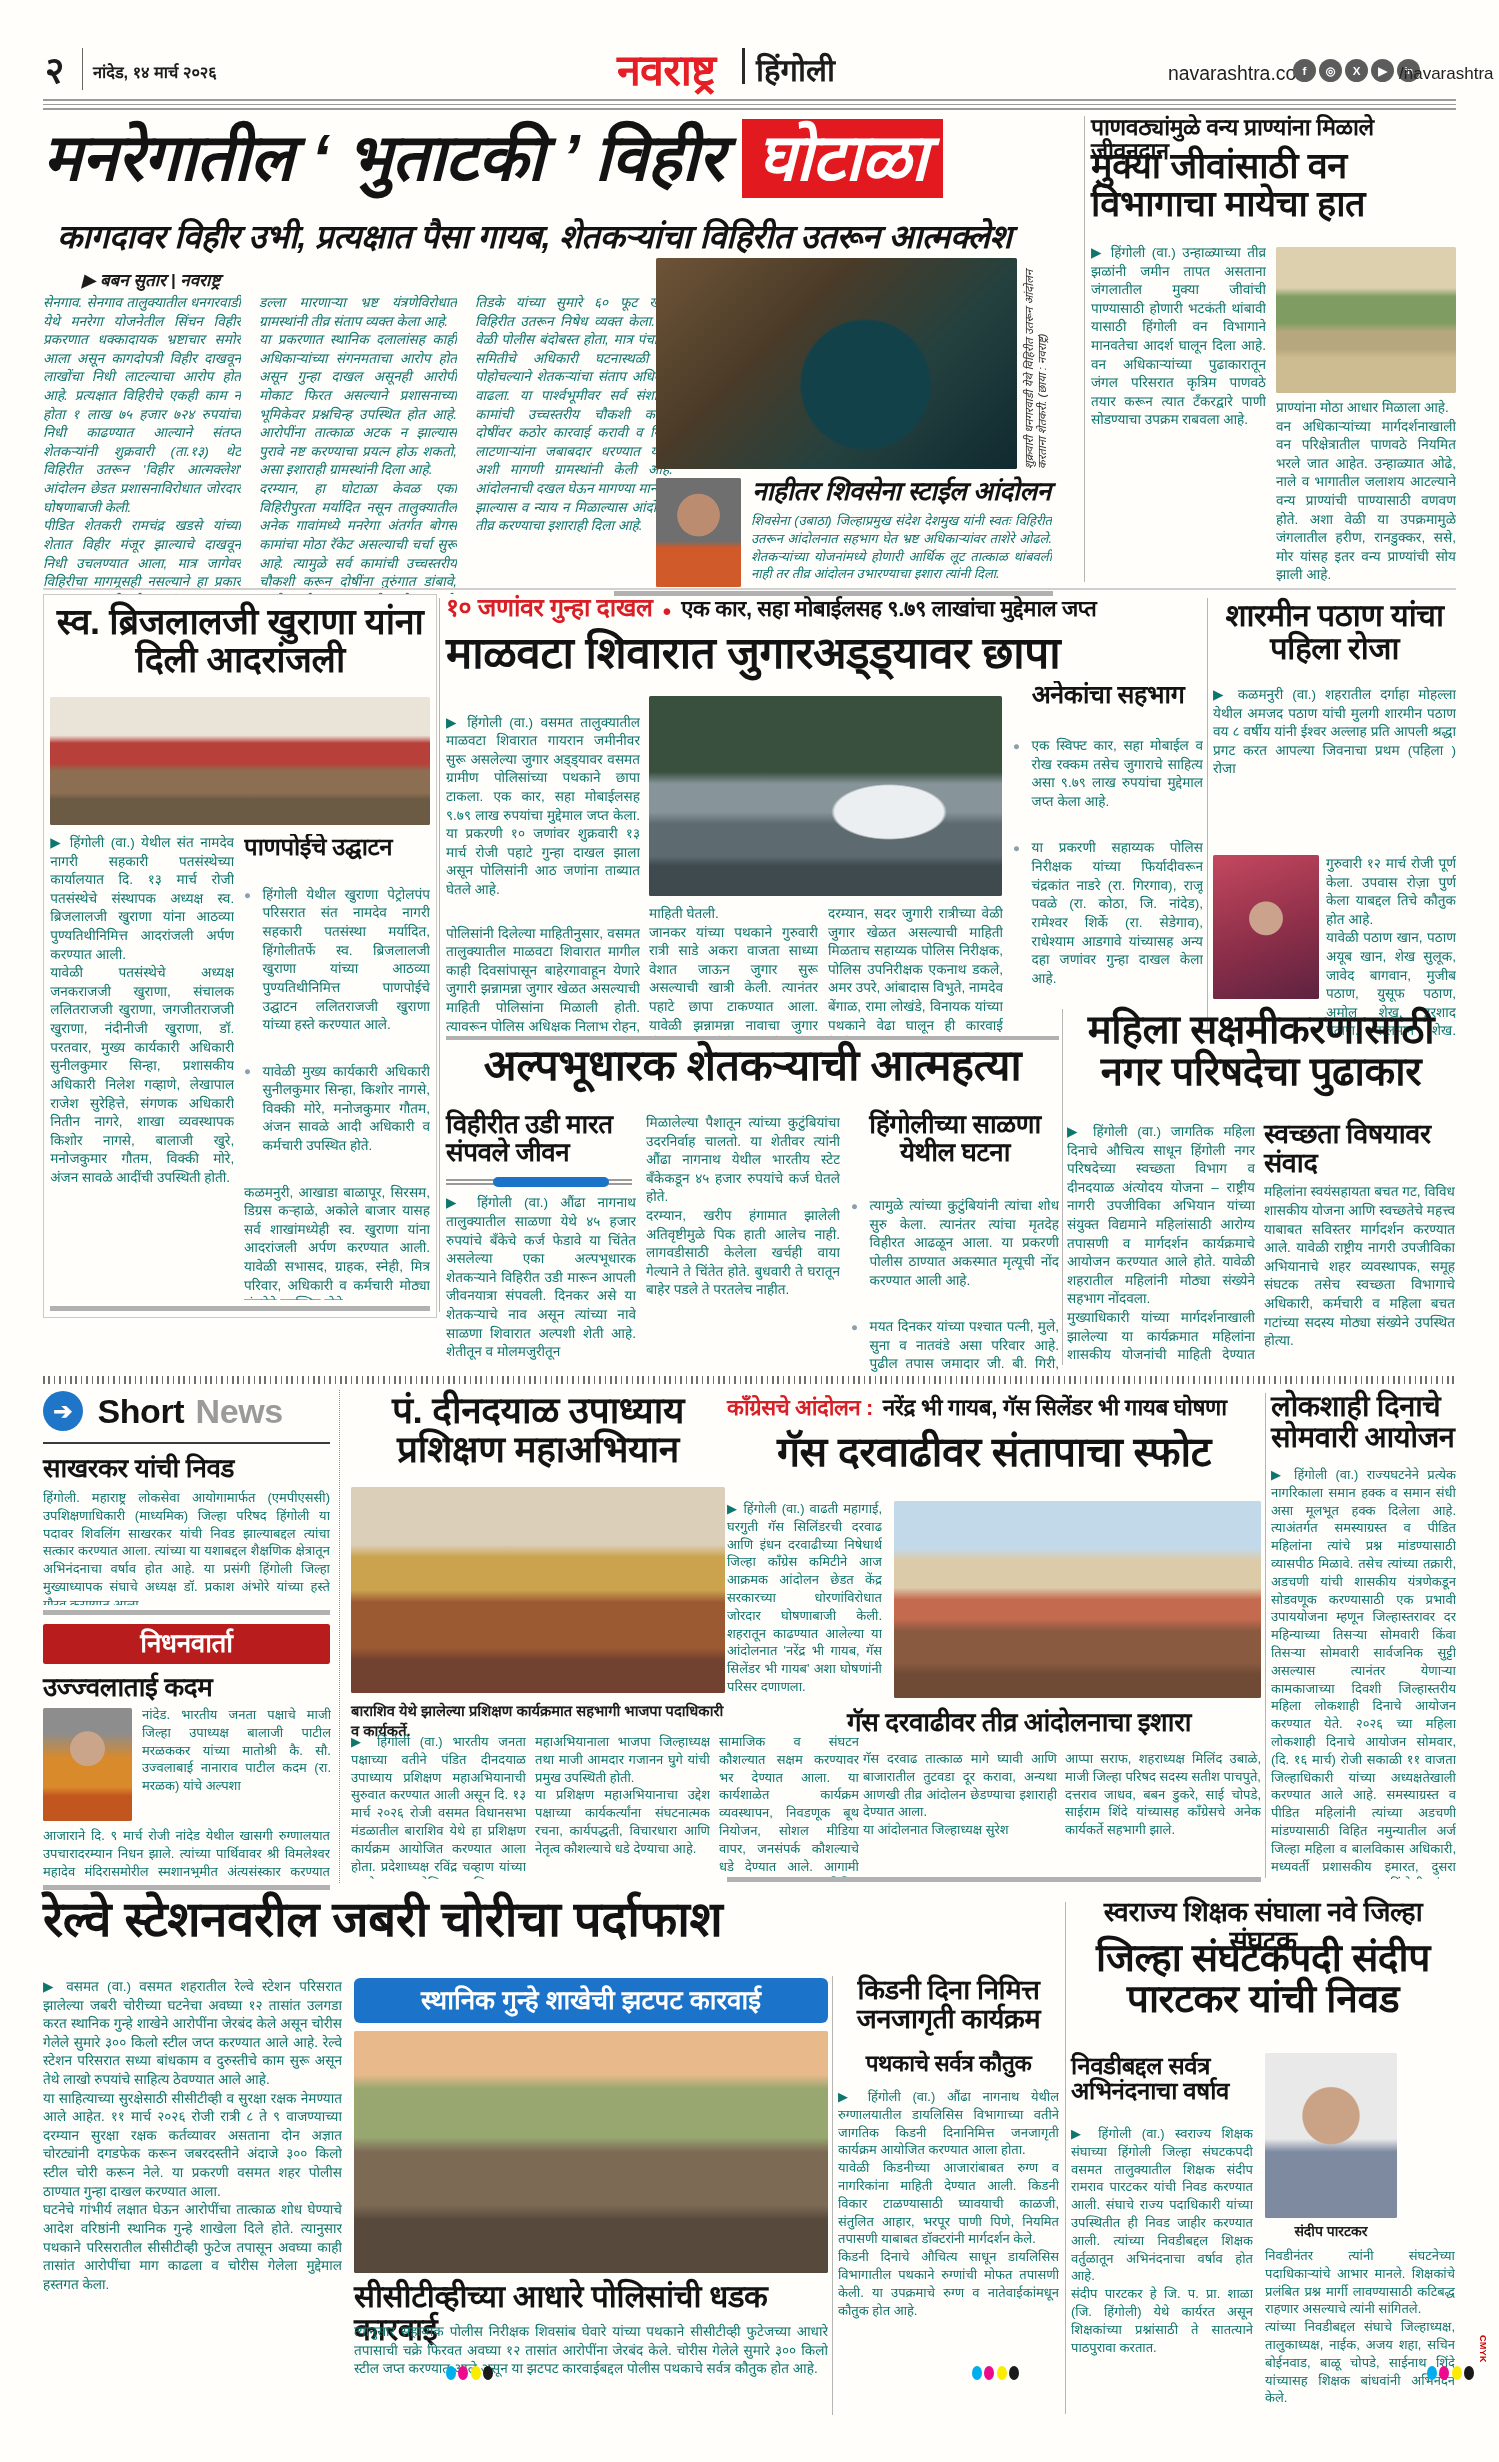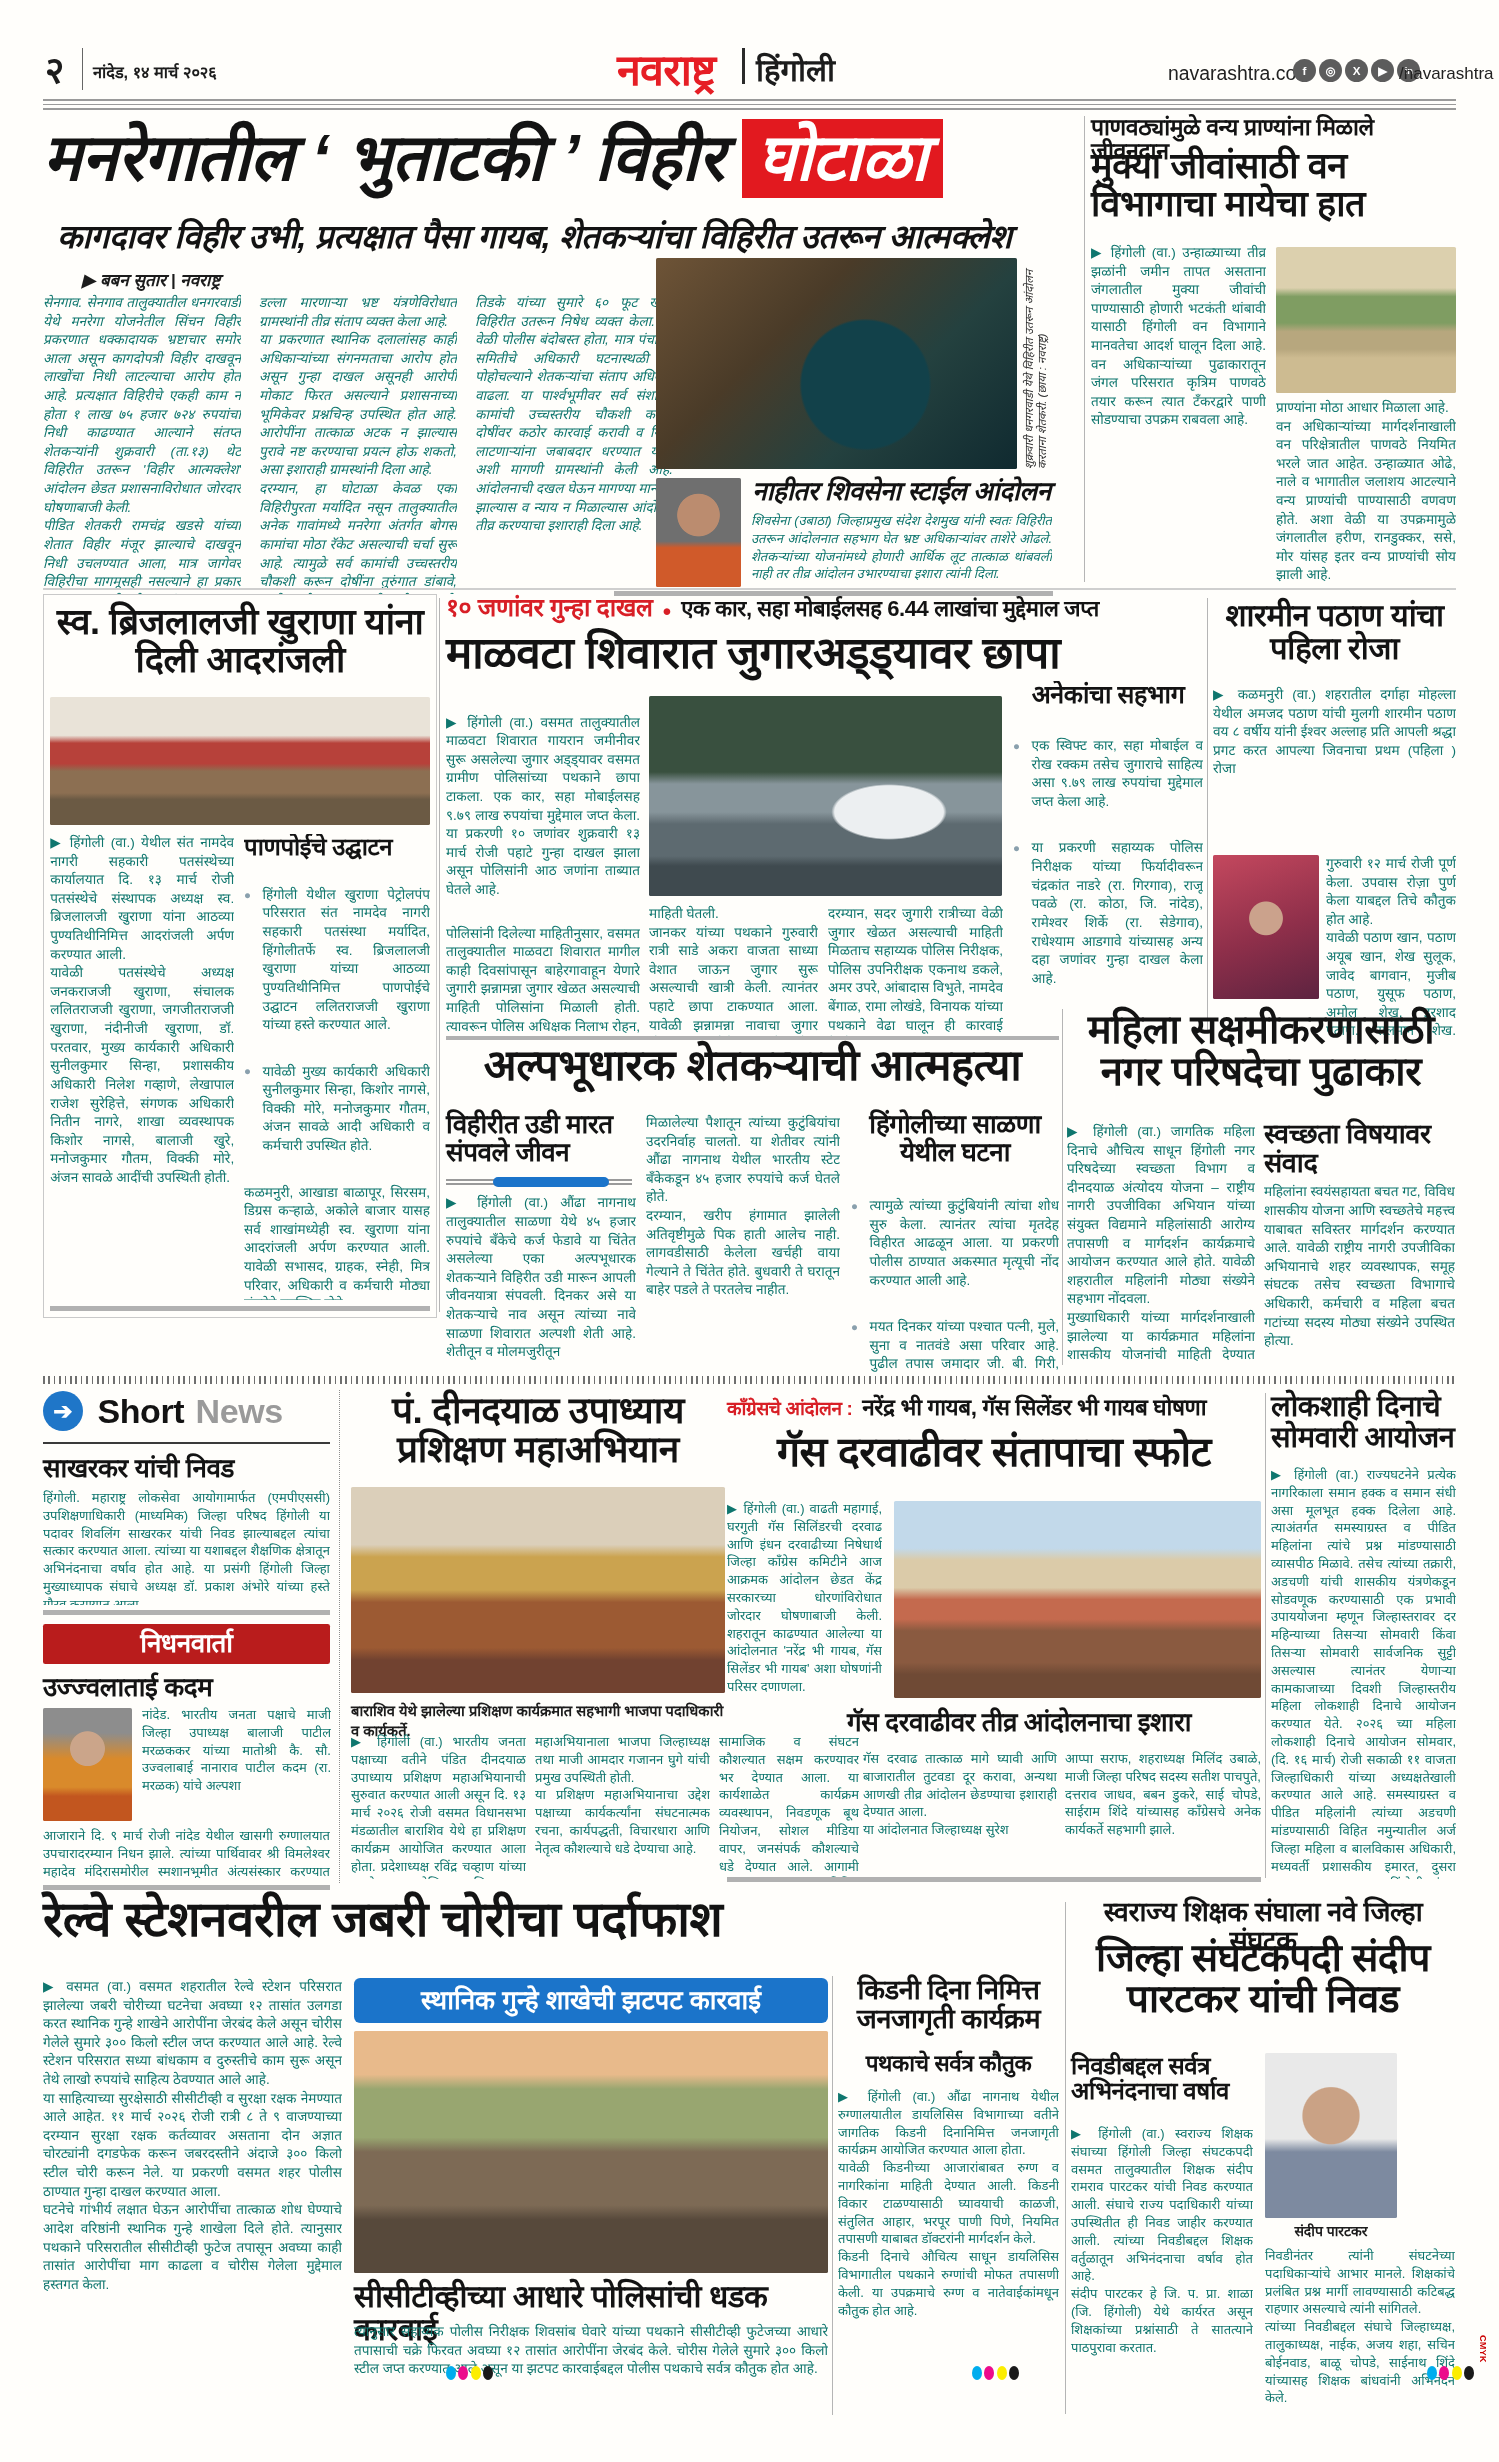--- a/index.html
+++ b/index.html
@@ -118,21 +118,21 @@
       <div class="body">कळमनुरी, आखाडा बाळापूर, सिरसम, डिग्रस कऱ्हाळे, अकोले बाजार यासह सर्व शाखांमध्येही स्व. खुराणा यांना आदरांजली अर्पण करण्यात आली. यावेळी सभासद, ग्राहक, स्नेही, मित्र परिवार, अधिकारी व कर्मचारी मोठ्या संख्येने उपस्थित होते.</div>
     </div>
     <div class="abs graybar" style="left:6.2px;top:711px;width:380px;height:5.4px;"></div>
   </div>
 
   <div class="abs vrule" style="left:439px;top:598px;height:714px;"></div>
   <div class="abs" style="left:446px;top:594px;width:757px;height:442px;">
     <div class="abs" style="left:0;top:0;width:757px;white-space:nowrap;">
       <span class="hl red" style="font-size:25px;">१० जणांवर गुन्हा दाखल</span>
       <span class="red" style="font-size:15.5px;margin:0 6.2px;">●</span>
-      <span class="hl" style="font-size:22px;">एक कार, सहा मोबाईलसह 6.44 लाखांचा मुद्देमाल जप्त</span>
+      <span class="hl" style="font-size:22px;">एक कार, सहा मोबाईलसह ९.७९ लाखांचा मुद्देमाल जप्त</span>
     </div>
     <div class="abs hl" style="left:0;top:36px;width:757px;font-size:44px;">माळवटा शिवारात जुगारअड्ड्यावर छापा</div>
     <div class="abs body" style="left:0;top:101px;width:194px;height:342px;">
       <div>▶ हिंगोली (वा.) वसमत तालुक्यातील माळवटा शिवारात गायरान जमीनीवर सुरू असलेल्या जुगार अड्ड्यावर वसमत ग्रामीण पोलिसांच्या पथकाने छापा टाकला. एक कार, सहा मोबाईलसह ९.७९ लाख रुपयांचा मुद्देमाल जप्त केला. या प्रकरणी १० जणांवर शुक्रवारी १३ मार्च रोजी पहाटे गुन्हा दाखल झाला असून पोलिसांनी आठ जणांना ताब्यात घेतले आहे.</div>
       <div style="margin-top:6.2px;">पोलिसांनी दिलेल्या माहितीनुसार, वसमत तालुक्यातील माळवटा शिवारात मागील काही दिवसांपासून बाहेरगावाहून येणारे जुगारी झन्नामन्ना जुगार खेळत असल्याची माहिती पोलिसांना मिळाली होती. त्यावरून पोलिस अधिक्षक निलाभ रोहन, अप्पर पोलिस अधिक्षक कमलेश मीना यांच्या मार्गदर्शनाखाली वसमत ग्रामीण पोलिसांनी</div>
     </div>
     <div class="abs photo ph-car" style="left:203px;top:102px;width:353px;height:200px;"></div>
     <div class="abs body" style="left:203px;top:311px;width:169px;height:132px;">माहिती घेतली.
 जानकर यांच्या पथकाने गुरुवारी रात्री साडे अकरा वाजता साध्या वेशात जाऊन जुगार सुरू असल्याची खात्री केली. त्यानंतर पहाटे छापा टाकण्यात आला. यावेळी झन्नामन्ना नावाचा जुगार खेळत असलेले जुगारी रोख रकमेसह आढळून आले.</div>
     <div class="abs body" style="left:382px;top:311px;width:175px;height:132px;">दरम्यान, सदर जुगारी रात्रीच्या वेळी जुगार खेळत असल्याची माहिती मिळताच सहाय्यक पोलिस निरीक्षक, पोलिस उपनिरीक्षक एकनाथ डकले, अमर उपरे, आंबादास विभुते, नामदेव बेंगाळ, रामा लोखंडे, विनायक यांच्या पथकाने वेढा घालून ही कारवाई केली.</div>
@@ -213,21 +213,21 @@
     <div class="abs photo ph-deendayal" style="left:0;top:96px;width:374px;height:206px;"></div>
     <div class="abs b" style="left:0;top:309px;width:374px;font-size:14.7px;">बाराशिव येथे झालेल्या प्रशिक्षण कार्यक्रमात सहभागी भाजपा पदाधिकारी व कार्यकर्ते.</div>
     <div class="abs body small" style="left:0;top:342px;width:175px;height:146px;">▶ हिंगोली (वा.) भारतीय जनता पक्षाच्या वतीने पंडित दीनदयाळ उपाध्याय प्रशिक्षण महाअभियानाची सुरुवात करण्यात आली असून दि. १३ मार्च २०२६ रोजी वसमत विधानसभा मंडळातील बाराशिव येथे हा प्रशिक्षण कार्यक्रम आयोजित करण्यात आला होता. प्रदेशाध्यक्ष रविंद्र चव्हाण यांच्या सूचनेनुसार आयोजित या प्रशिक्षण</div>
     <div class="abs body small" style="left:184px;top:342px;width:175px;height:146px;">महाअभियानाला भाजपा जिल्हाध्यक्ष तथा माजी आमदार गजानन घुगे यांची प्रमुख उपस्थिती होती.
 या प्रशिक्षण महाअभियानाचा उद्देश पक्षाच्या कार्यकर्त्यांना संघटनात्मक रचना, कार्यपद्धती, विचारधारा आणि नेतृत्व कौशल्याचे धडे देण्याचा आहे.</div>
     <div class="abs body small" style="left:368px;top:342px;width:140px;height:146px;">सामाजिक व संघटन कौशल्यात सक्षम करण्यावर भर देण्यात आला. या कार्यशाळेत कार्यक्रम व्यवस्थापन, निवडणूक बूथ नियोजन, सोशल मीडिया वापर, जनसंपर्क कौशल्याचे धडे देण्यात आले. आगामी काळात पक्षाच्या विविध उपक्रमांसाठी कार्यकर्त्यांना सज्ज करण्याचा या अभियानाचा उद्देश असल्याचे यावेळी सांगण्यात आले.</div>
   </div>
 
   <div class="abs" style="left:894px;top:1391px;width:367px;height:489px;">
     <div class="abs" style="left:-167px;top:4.7px;width:534px;white-space:nowrap;">
-      <span class="hl red" style="font-size:19px;">काँग्रेसचे आंदोलन :</span>
+      <span class="hl red" style="font-size:22px;">काँग्रेसचे आंदोलन :</span>
       <span class="hl" style="font-size:22.5px;margin-left:6.2px;">नरेंद्र भी गायब, गॅस सिलेंडर भी गायब घोषणा</span>
     </div>
     <div class="abs hl center" style="left:-167px;top:40px;width:534px;font-size:41px;">गॅस दरवाढीवर संतापाचा स्फोट</div>
     <div class="abs body small" style="left:-167px;top:109px;width:155px;height:200px;">▶ हिंगोली (वा.) वाढती महागाई, घरगुती गॅस सिलिंडरची दरवाढ आणि इंधन दरवाढीच्या निषेधार्थ जिल्हा काँग्रेस कमिटीने आज आक्रमक आंदोलन छेडत केंद्र सरकारच्या धोरणांविरोधात जोरदार घोषणाबाजी केली. शहरातून काढण्यात आलेल्या या आंदोलनात 'नरेंद्र भी गायब, गॅस सिलेंडर भी गायब' अशा घोषणांनी परिसर दणाणला.</div>
     <div class="abs photo ph-protest" style="left:0;top:110px;width:367px;height:197px;"></div>
     <div class="abs hl" style="left:-47px;top:318px;width:411px;font-size:26px;">गॅस दरवाढीवर तीव्र आंदोलनाचा इशारा</div>
     <div class="abs body small" style="left:-31px;top:359px;width:194px;height:124px;">गॅस दरवाढ तात्काळ मागे घ्यावी आणि बाजारातील तुटवडा दूर करावा, अन्यथा आणखी तीव्र आंदोलन छेडण्याचा इशाराही देण्यात आला.
 या आंदोलनात जिल्हाध्यक्ष सुरेश</div>
     <div class="abs body small" style="left:171px;top:359px;width:196px;height:124px;">आप्पा सराफ, शहराध्यक्ष मिलिंद उबाळे, माजी जिल्हा परिषद सदस्य सतीश पाचपुते, दत्तराव जाधव, बबन डुकरे, साई चोपडे, साईराम शिंदे यांच्यासह काँग्रेसचे अनेक कार्यकर्ते सहभागी झाले.</div>
     <div class="abs graybar" style="left:-167px;top:486px;width:534px;height:4.7px;"></div>

